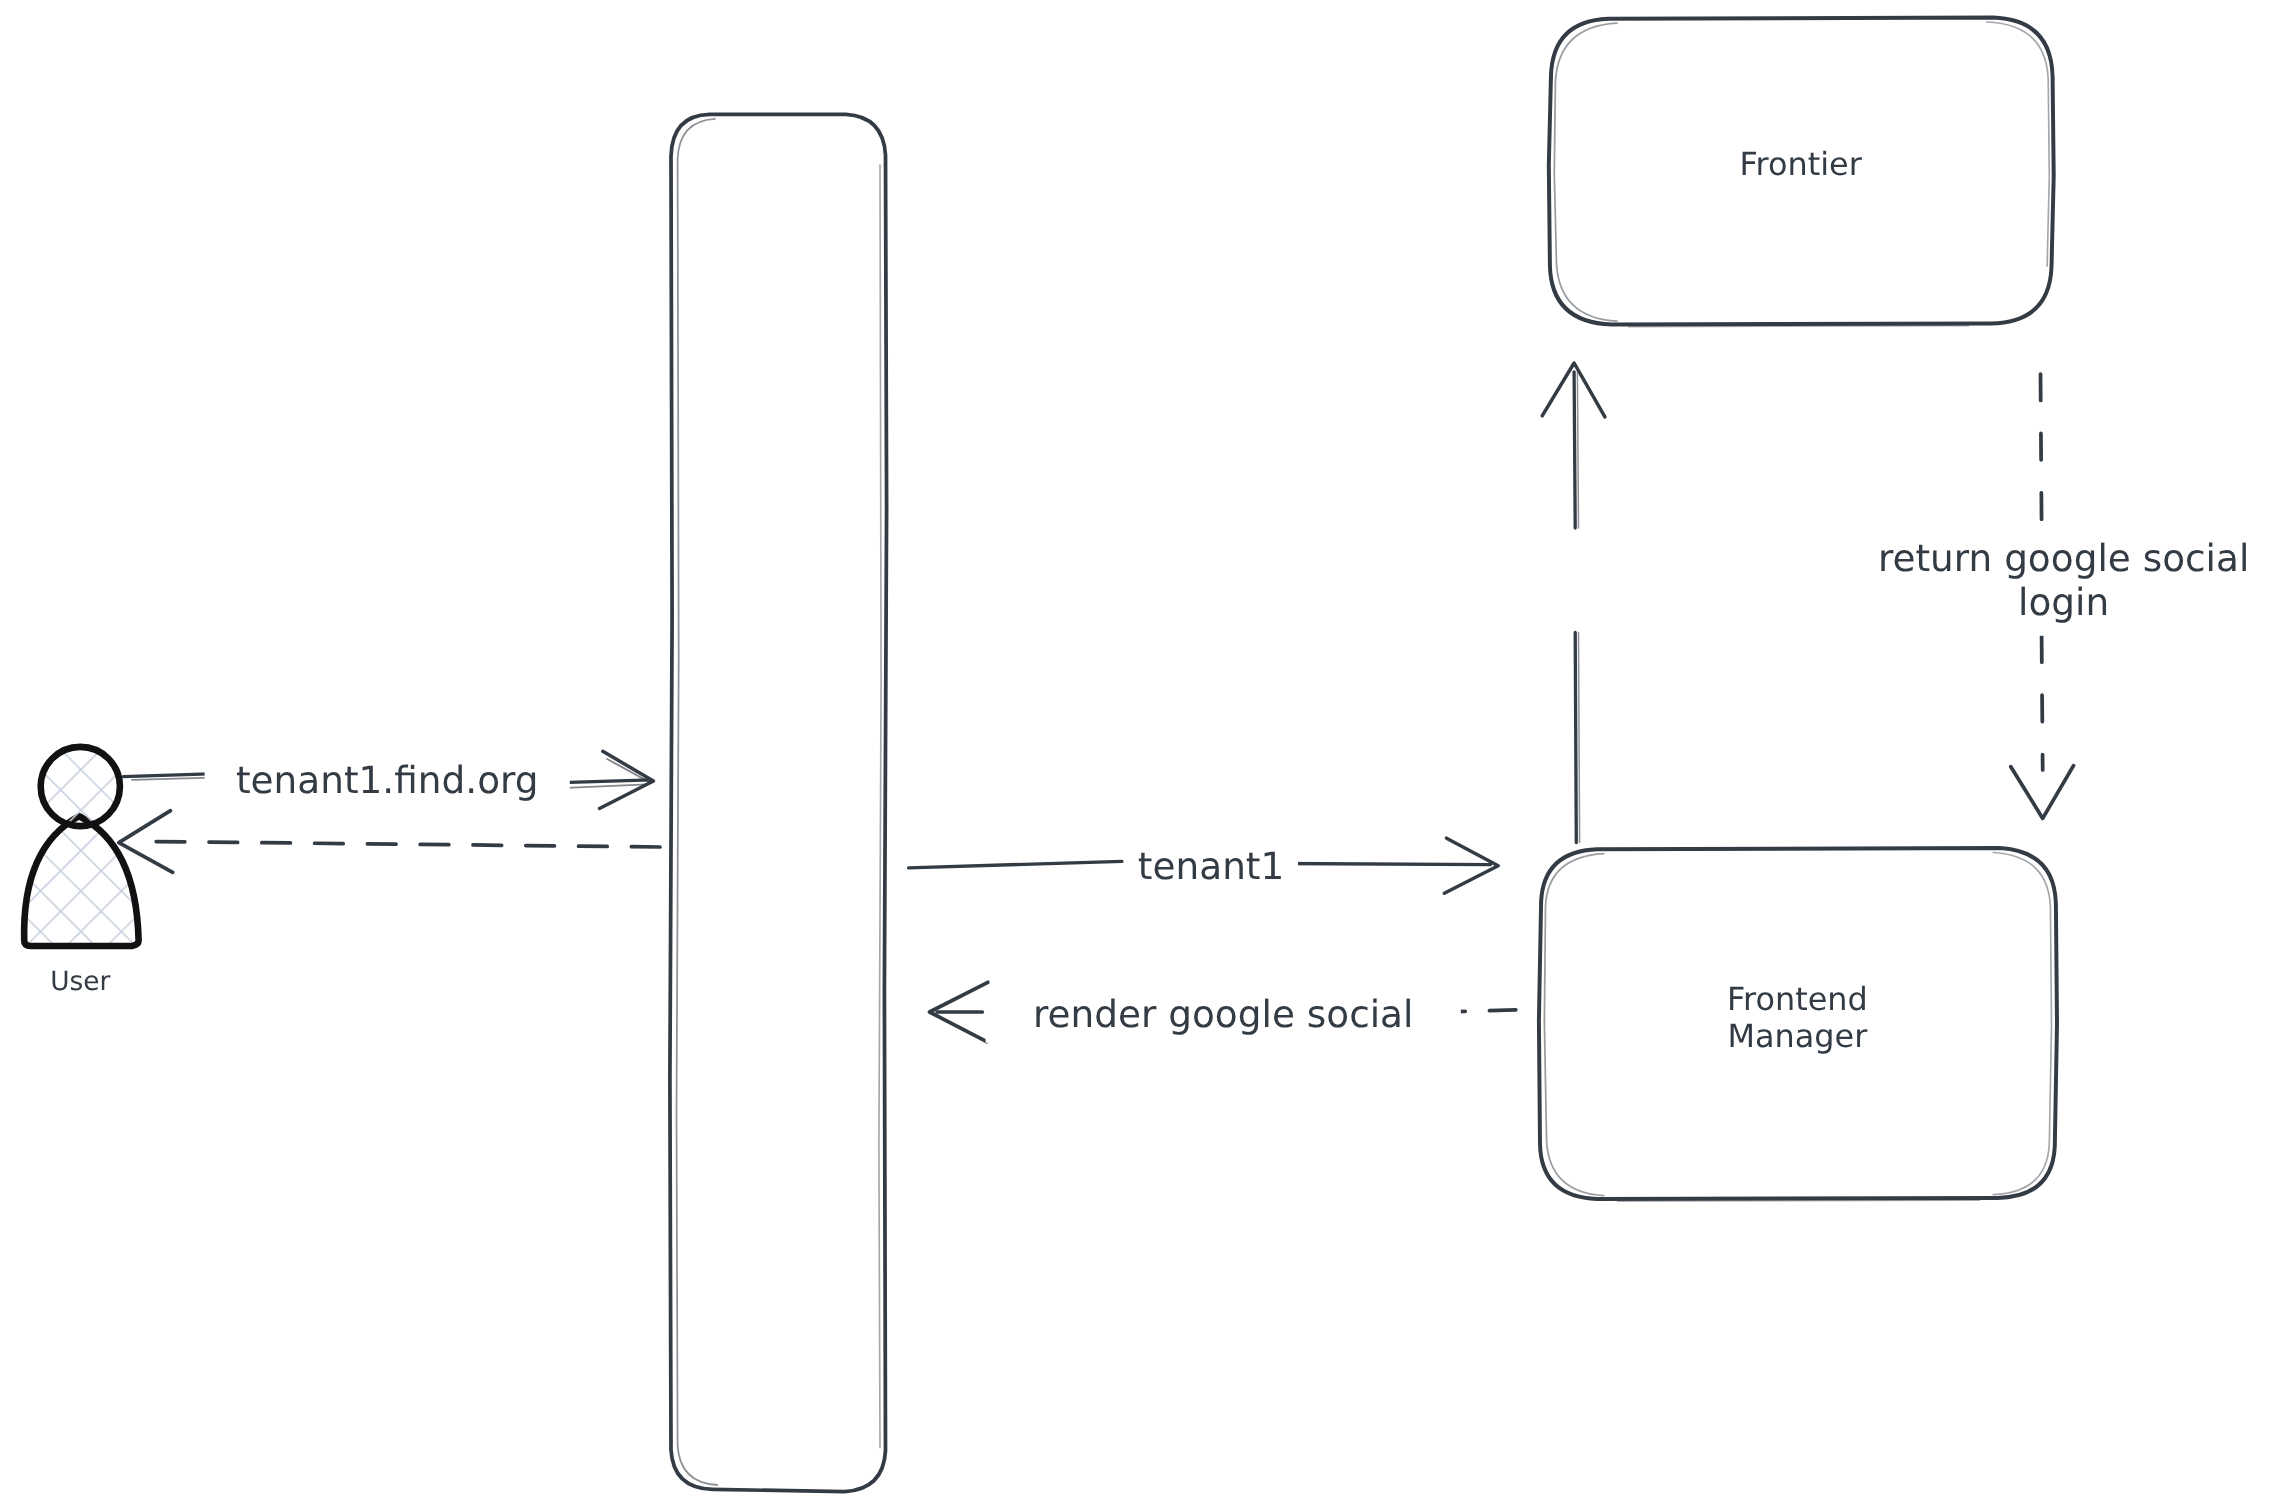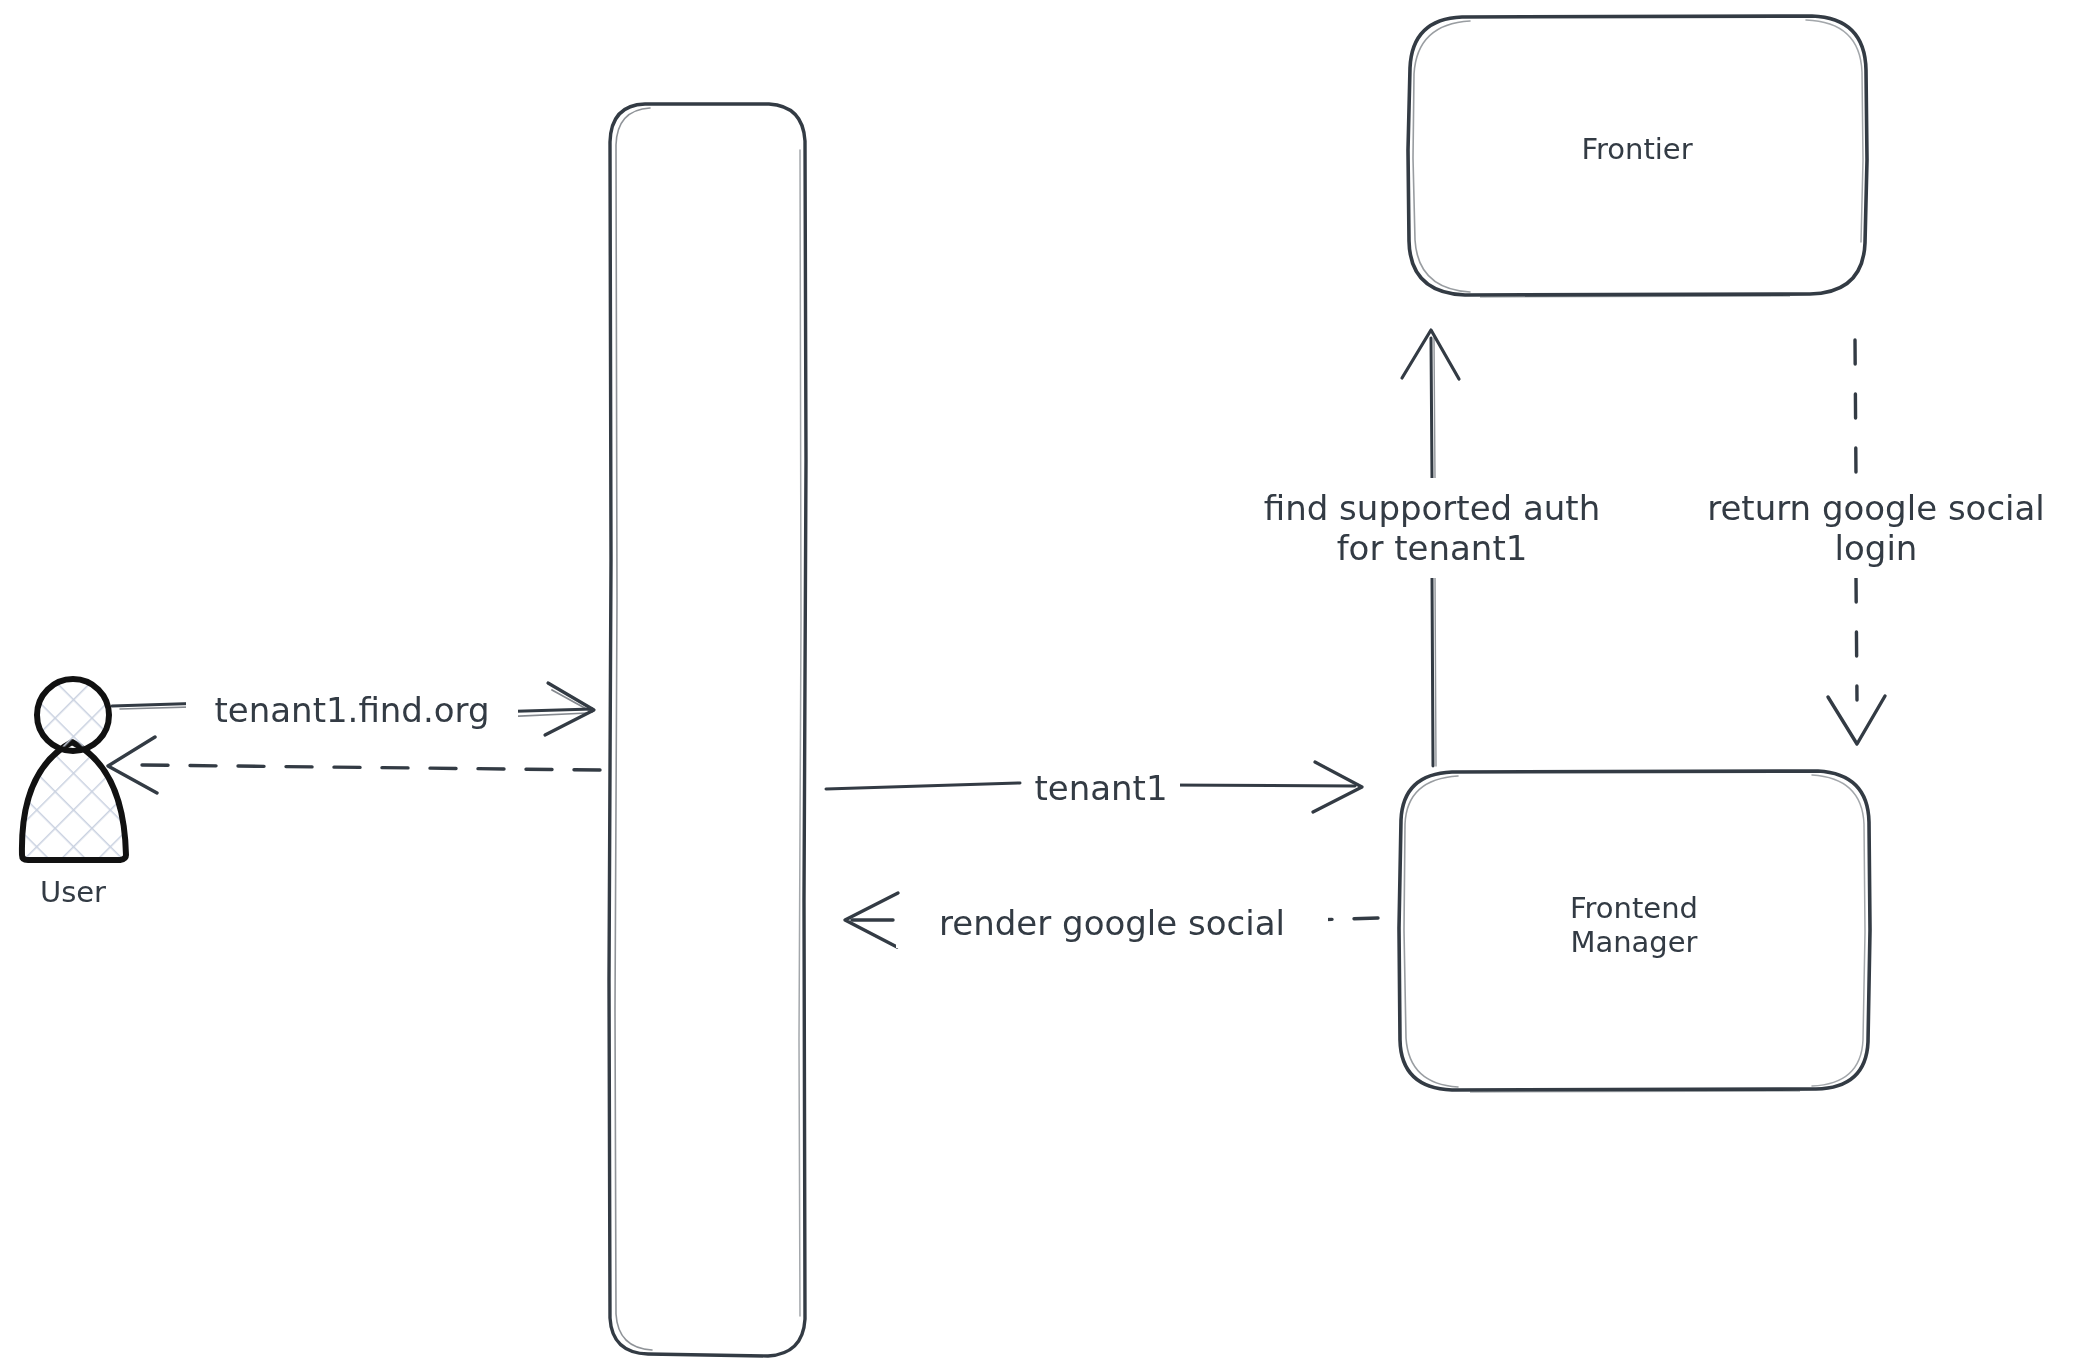--- a/index.html
+++ b/index.html
@@ -36,21 +36,21 @@
     pointer-events: none;
     user-select: none;
   }
   .node-label {
     font-size: 29px;
   }
   .edge-label {
     font-size: 34px;
   }
   .actor-label {
-    font-size: 29px;
+    font-size: 24px;
   }
   .lbl-box {
     display: flex;
     align-items: center;
     justify-content: center;
   }
   .edge-label.on-white {
     background: #ffffff;
     padding: 2px 6px;
   }
@@ -152,19 +152,17 @@
 Manager</div>
 
   <div class="actor-label lbl-box" style="left:0px; top:870px; width:146px; height:44px;">User</div>
 
   <div class="edge-label lbl-box on-white" style="left:186px; top:685px; width:320px; height:46px;">tenant1.find.org</div>
 
   <div class="edge-label lbl-box on-white" style="left:1022px; top:763px; width:146px; height:46px;">tenant1</div>
 
   <div class="edge-label lbl-box on-white" style="left:896px; top:898px; width:420px; height:46px;">render google social</div>
 
-  <div class="edge-label lbl-box on-white" style="left:1216px; top:478px; width:420px; height:96px;">find supported auth
-for tenant1</div>
 
   <div class="edge-label lbl-box on-white" style="left:1660px; top:478px; width:420px; height:96px;">return google social
 login</div>
 
 </div>
 
 </body></html>

